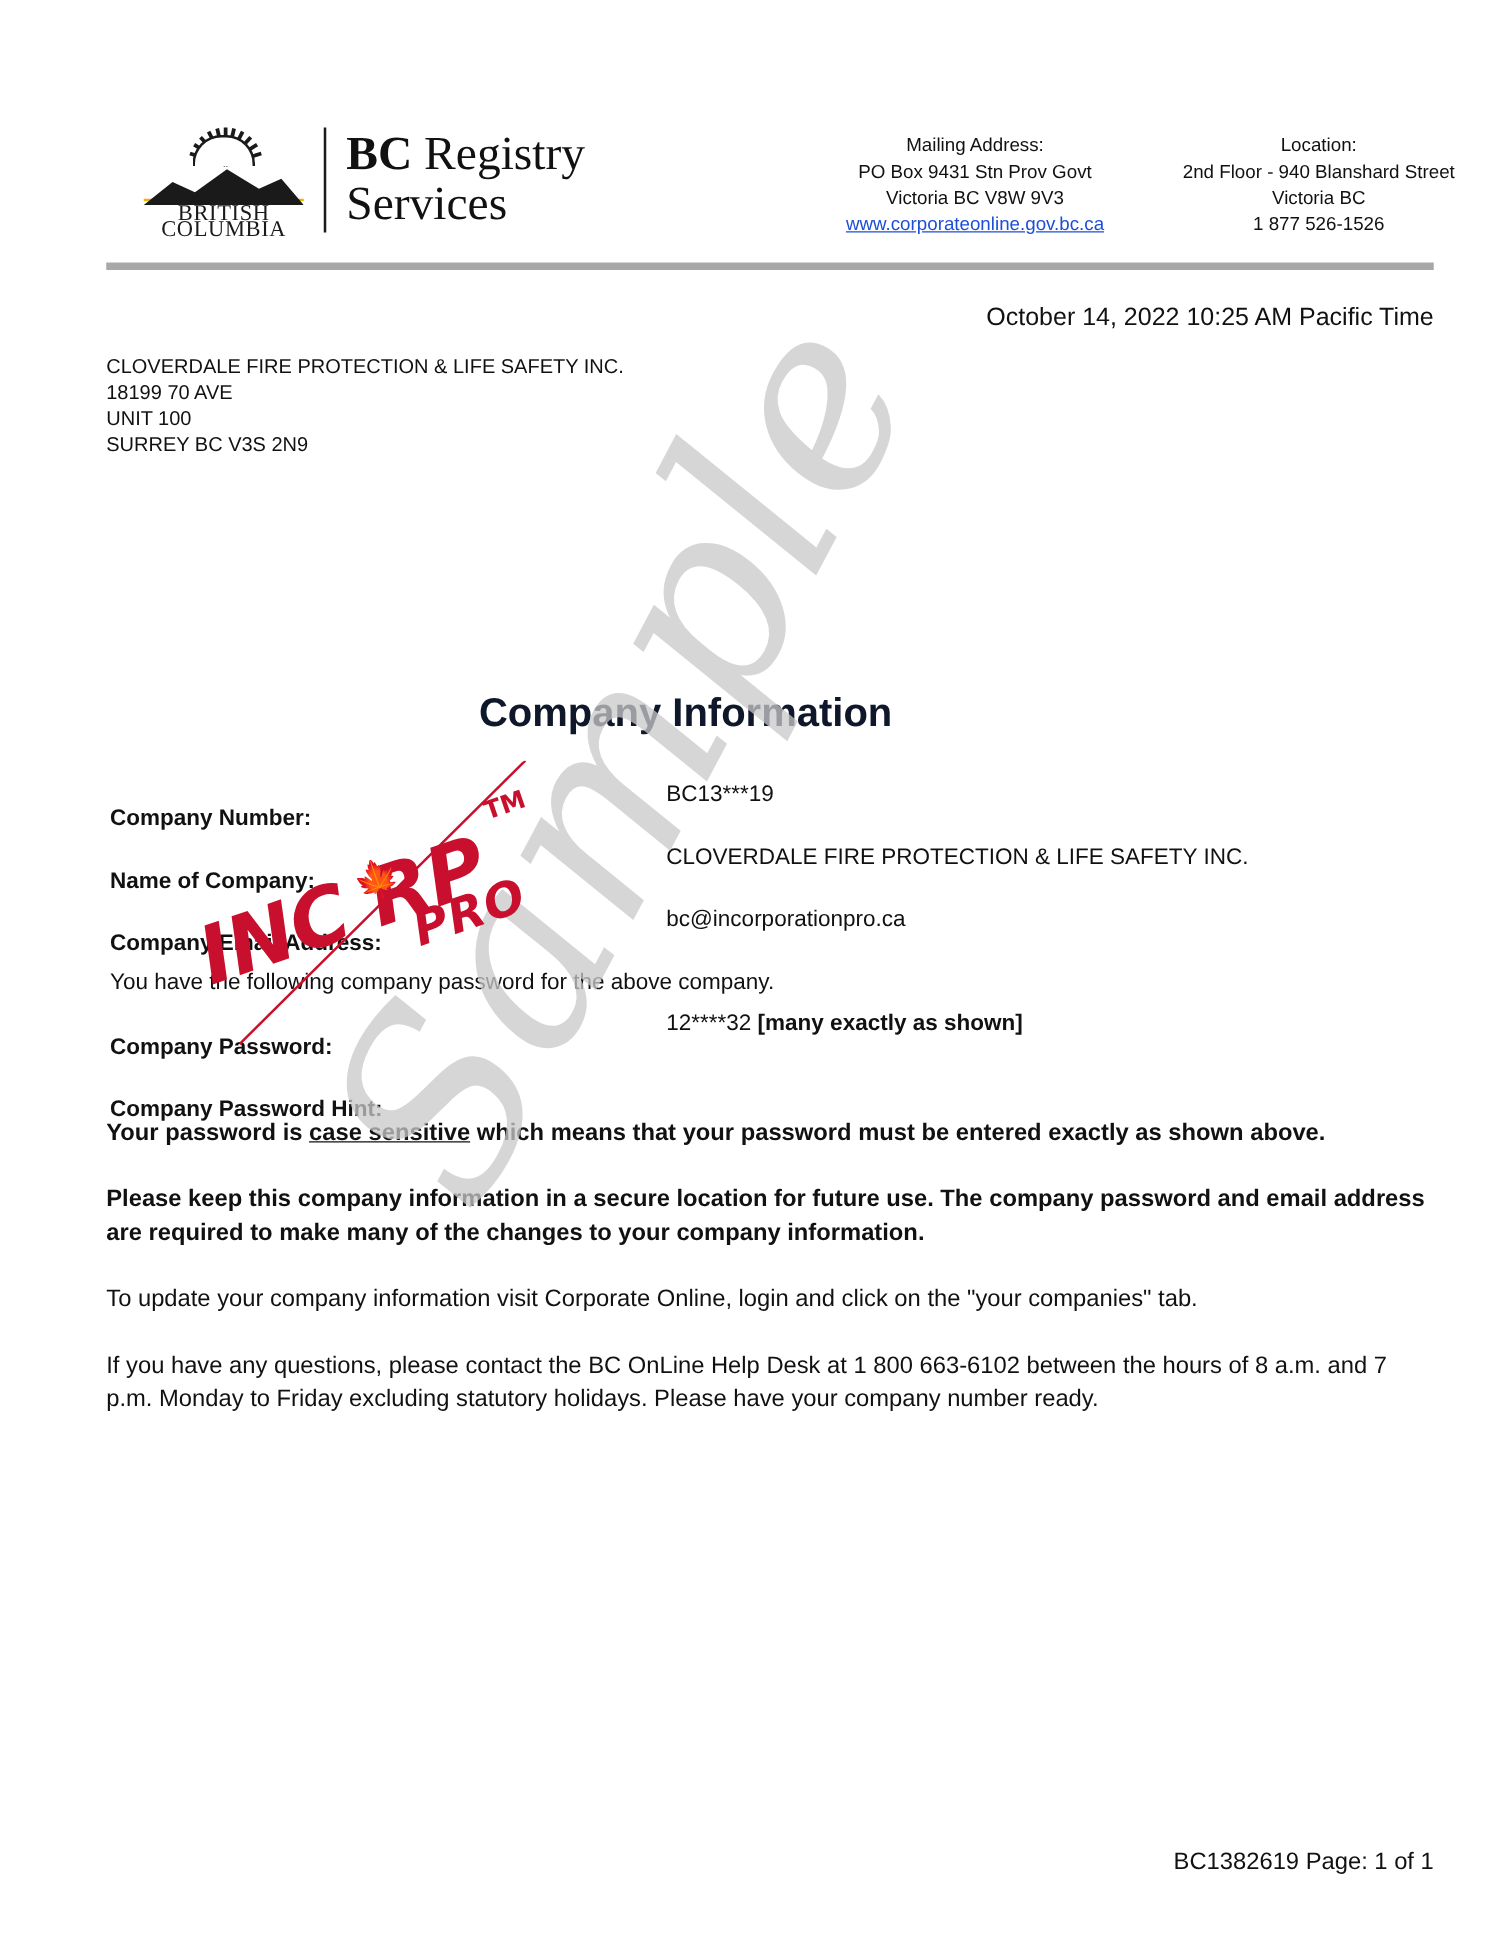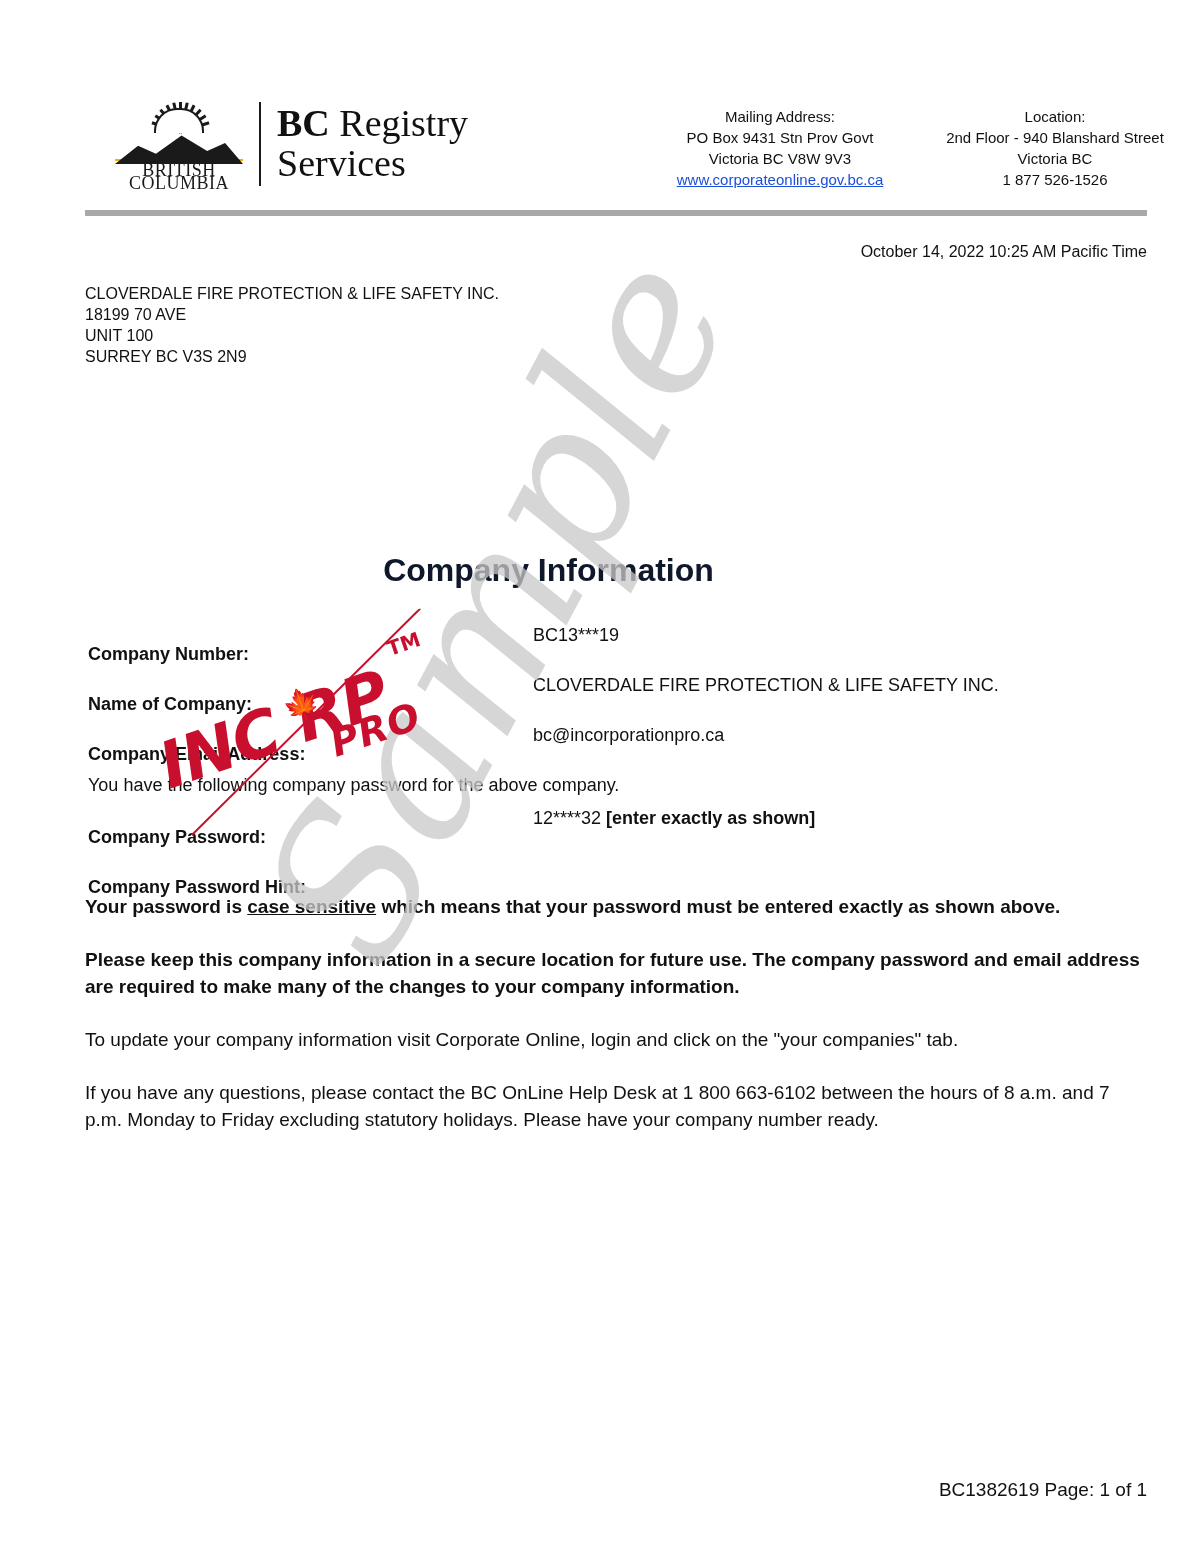--- a/index.html
+++ b/index.html
@@ -149,21 +149,21 @@
     width: 1062px;
     height: 6px;
     background: #a8a8a8;
   }
 
   
   .doc-date {
     position: absolute;
     right: 53px;
     top: 243px;
-    font-size: 16px;
+    font-size: 20px;
     color: #111111;
     text-align: center;
   }
   .recipient {
     position: absolute;
     left: 85px;
     top: 283px;
     font-size: 16px;
     line-height: 21px;
     color: #111111;
@@ -402,21 +402,21 @@
       <div class="info-label">Company Email Address:</div>
       <div class="info-value">bc@incorporationpro.ca</div>
     </div>
 
     <div class="note-line">You have the following company password for the above company.</div>
 
     <div class="info-row">
       <div class="info-label">Company Password:</div>
       <div class="info-value">
         <span>12****32</span>
-        <b>[enter exactly as shown]</b>
+        <b>[many exactly as shown]</b>
       </div>
     </div>
 
     <div class="info-row">
       <div class="info-label">Company Password Hint:</div>
       <div class="info-value"></div>
     </div>
   </div>
 
   <div class="body-text">

